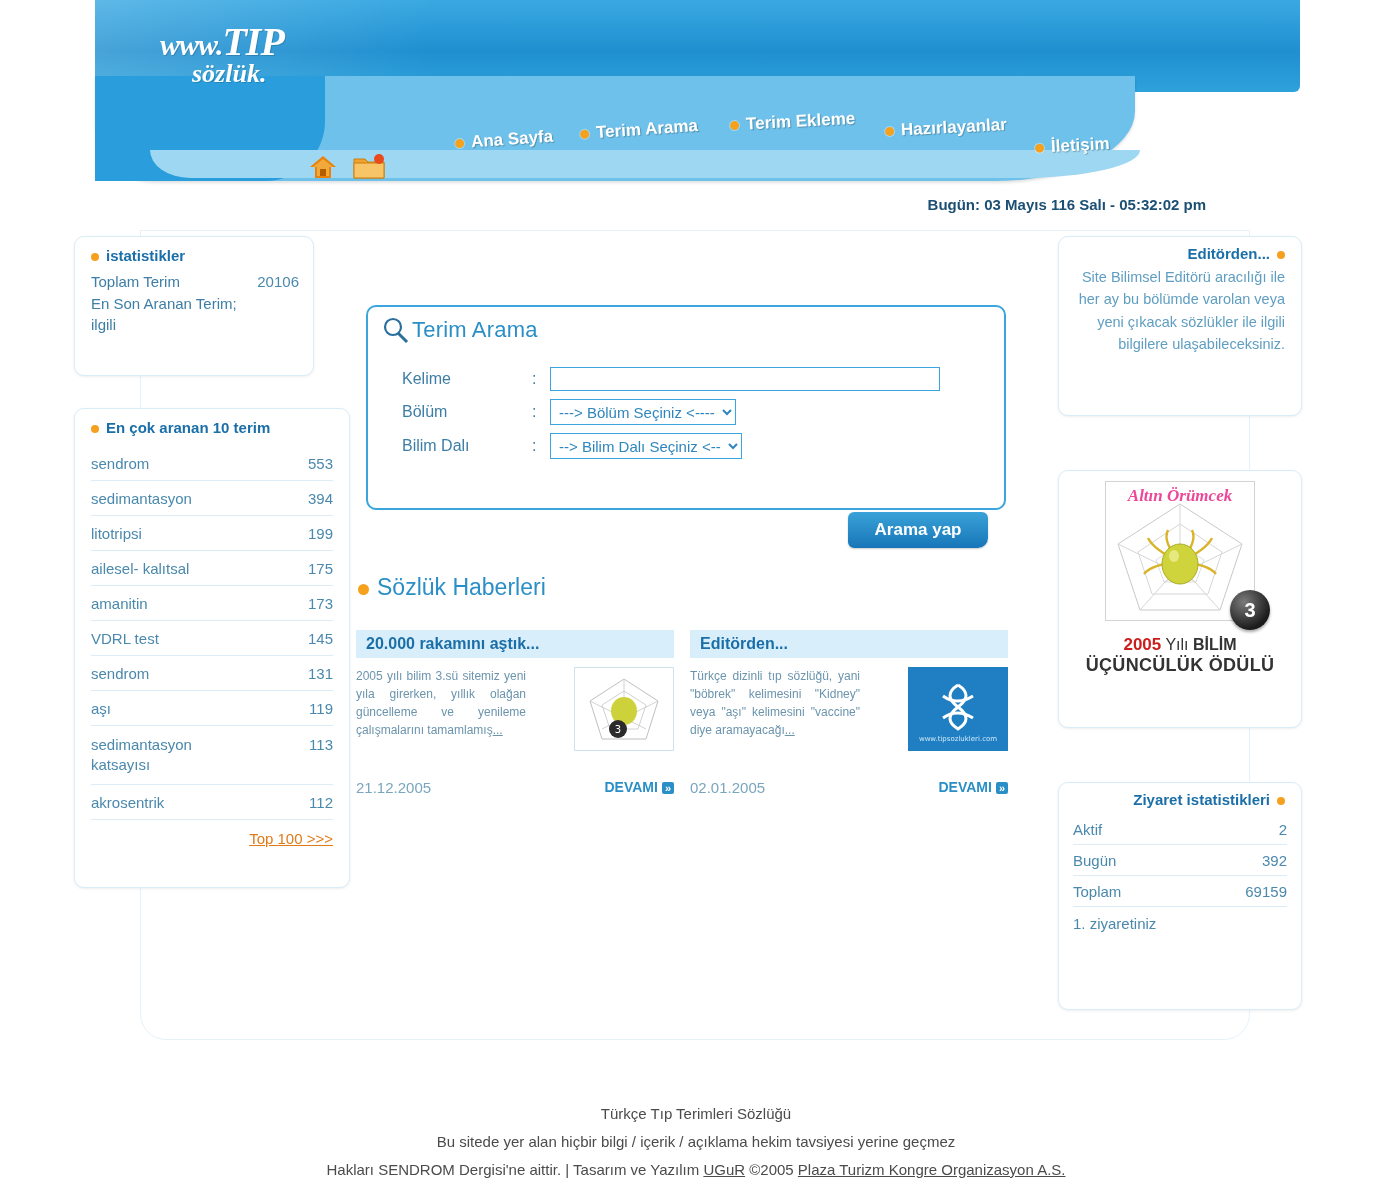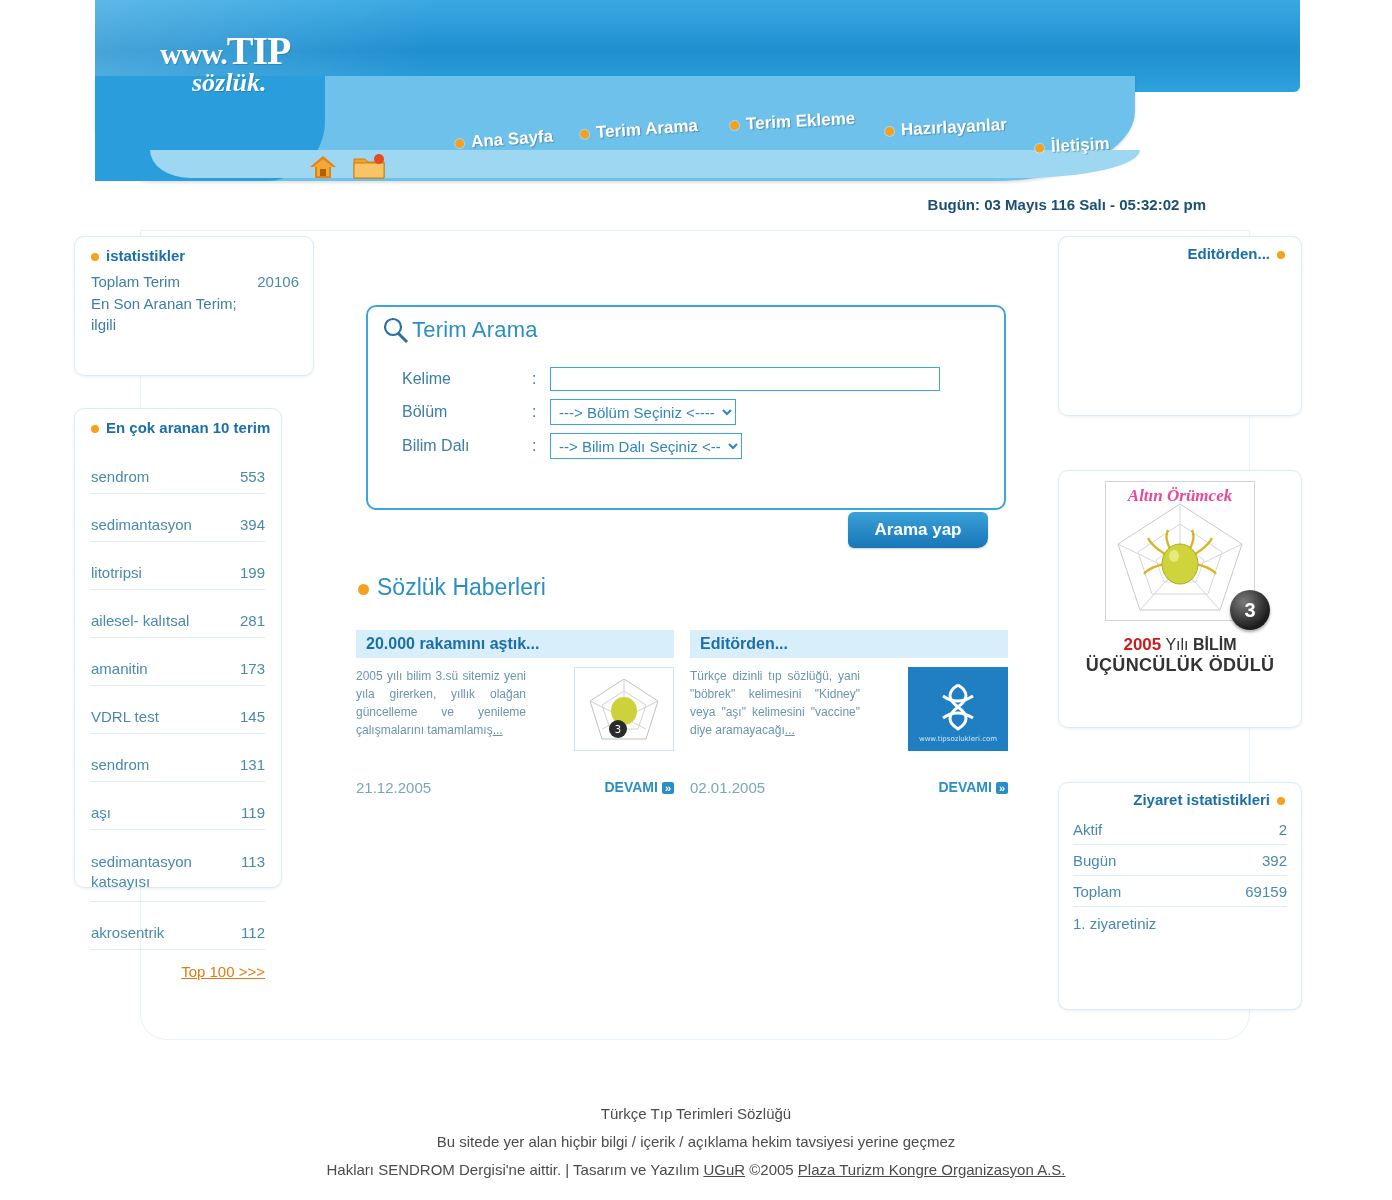--- a/index.html
+++ b/index.html
@@ -68,24 +68,24 @@
     border-radius: 0 0 120px 40px / 0 0 28px 28px;
   }
   .logo {
     position: absolute;
     left: 160px; top: 18px;
     color: #ffffff;
     font-family: "Liberation Serif", serif;
   }
   .logo .l1 {
     font-size: 30px;
+    font-style: italic;
     font-weight: bold;
     letter-spacing: -1px;
     text-shadow: 1px 1px 0 rgba(0,0,0,0.15);
-    margin-top: 9px;
   }
   .logo .l1 .big { font-size: 40px; color:#ffffff; }
   .logo .l2 {
     font-size: 26px;
     font-style: italic;
     font-weight: bold;
     margin-top: -6px;
     margin-left: 32px;
     text-shadow: 1px 1px 0 rgba(0,0,0,0.15);
   }
@@ -163,25 +163,25 @@
     display: flex; justify-content: space-between;
     font-size: 15px; color: #3d7ea6;
     padding: 3px 14px 3px 16px;
   }
   .stat-row .k { color:#3d7ea6; }
   .stat-row .v { color:#4a89ad; }
   .stat-sub { font-size: 15px; color: #3d7ea6; padding: 2px 16px; }
   .stat-link { font-size: 15px; color: #3d7ea6; padding: 2px 16px; cursor:pointer; }
 
   
-  .p-top10 { left: 74px; top: 408px; width: 208px; height: 480px; }
+  .p-top10 { left: 74px; top: 408px; width: 276px; height: 480px; }
   .t10-list { padding: 4px 0 0 0; }
   .t10-row {
     display: flex; justify-content: space-between;
-    margin: 13px 16px;
+    margin: 0 16px;
     padding: 9px 0 8px 0;
     border-bottom: 1px solid #dcecf6;
     font-size: 15px; color: #4a89ad;
     cursor: pointer;
   }
   .t10-row .term { color:#4a89ad; }
   .t10-row .cnt { color:#4a89ad; }
   .t10-row.multiline { line-height: 1.35; }
   .t10-row .term.w2 { max-width: 150px; }
   .t100 {
@@ -441,21 +441,21 @@
       <div class="t10-row">
           <span class="term">sedimantasyon</span>
           <span class="cnt">394</span>
         </div>
       <div class="t10-row">
           <span class="term">litotripsi</span>
           <span class="cnt">199</span>
         </div>
       <div class="t10-row">
           <span class="term">ailesel- kalıtsal</span>
-          <span class="cnt">281</span>
+          <span class="cnt">175</span>
         </div>
       <div class="t10-row">
           <span class="term">amanitin</span>
           <span class="cnt">173</span>
         </div>
       <div class="t10-row">
           <span class="term">VDRL test</span>
           <span class="cnt">145</span>
         </div>
       <div class="t10-row">
@@ -553,20 +553,21 @@
           <text x="45" y="70" font-size="7" fill="#cfe9fa" text-anchor="middle" font-family="DejaVu Sans">www.tipsozlukleri.com</text>
         </svg>
       </div>
       <div class="news-date">02.01.2005</div>
       <div class="news-more"><span>DEVAMI</span><span class="arrow">»</span></div>
     </div>
   </div>
 
   <div class="panel p-editor">
     <div class="ptitle"><span>Editörden...</span><span class="bullet"></span></div>
+    <div class="ptext">Site Bilimsel Editörü aracılığı ile her ay bu bölümde varolan  veya yeni çıkacak sözlükler ile ilgili bilgilere ulaşabileceksiniz.</div>
   </div>
 
   <div class="panel p-award">
     <div class="award-inner">
       <div class="award-card">
         <div class="award-title">Altın Örümcek</div>
         <svg width="148" height="120" viewBox="0 0 148 120" style="position:absolute;left:0;top:18px;">
           <polygon points="74,4 136,44 114,110 34,110 12,44" fill="none" stroke="#c9c9c9"></polygon>
           <polygon points="74,24 116,52 102,94 46,94 32,52" fill="none" stroke="#d6d6d6"></polygon>
           <polygon points="74,44 98,60 90,82 58,82 50,60" fill="none" stroke="#dedede"></polygon>

